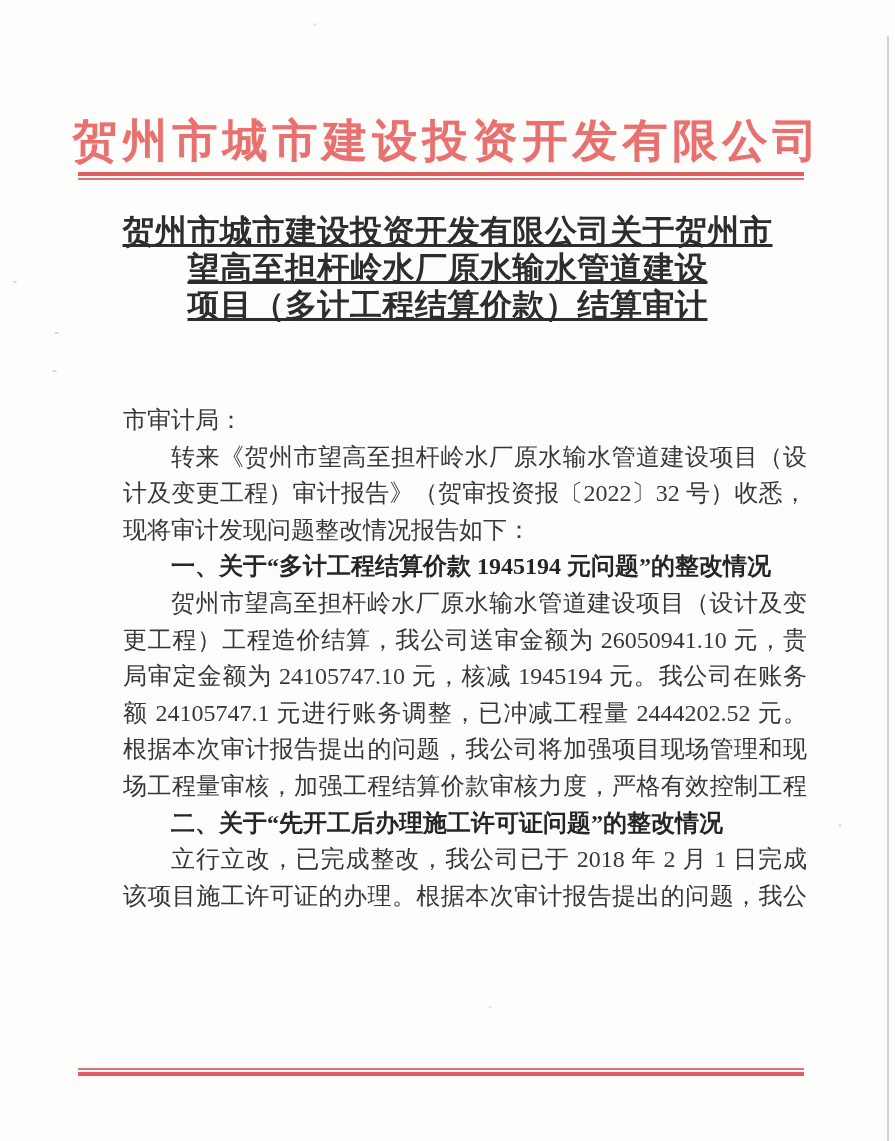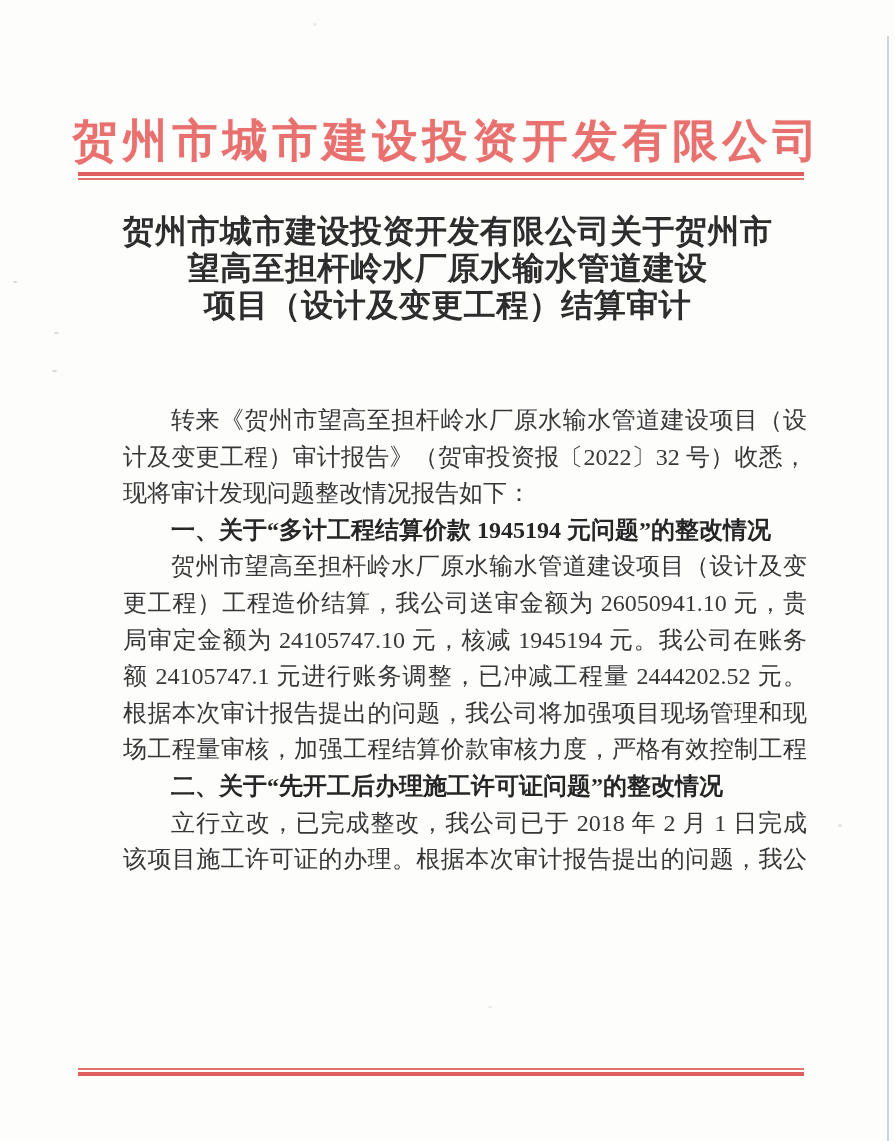--- a/index.html
+++ b/index.html
@@ -19,21 +19,21 @@
   
   .rule{position:absolute;left:78px;width:726px;background:#e05e5e;}
   .rh-thick{top:172px;height:4px;}
   .rh-thin{top:178px;height:2px;background:#e57272;}
   .rf-thin{top:1068px;height:2px;background:#e57272;}
   .rf-thick{top:1072px;height:4px;}
   
   .title-block{
     position:absolute;top:213px;left:0;width:100%;
     text-align:center;color:#2d2d2d;
-    font-size:32px;font-weight:700;line-height:37px;letter-spacing:0.5px;
+    font-size:32px;font-weight:700;line-height:37px;letter-spacing:0.5px;text-decoration:underline;
   }
   .title-line{white-space:nowrap;}
   
   .body-block{
     position:absolute;top:402px;left:123px;width:684px;
     color:#373737;font-size:24px;line-height:36.6px;
   }
   .bl{min-height:36.6px;}
   .bl.ind{text-indent:48px;}
   .bl.b{font-weight:700;color:#262626;}
@@ -58,24 +58,25 @@
 <div class="page">
 
   <div class="letterhead">贺州市城市建设投资开发有限公司</div>
 
   <div class="rule rh-thick"></div>
   <div class="rule rh-thin"></div>
 
   <div class="title-block">
     <div class="title-line">贺州市城市建设投资开发有限公司关于贺州市</div>
     <div class="title-line">望高至担杆岭水厂原水输水管道建设</div>
-    <div class="title-line">项目（设计及变更工程）结算审计</div>
+    <div class="title-line">项目（多计工程结算价款）结算审计</div>
   </div>
 
   <div class="body-block">
+    <div class="bl">市审计局：</div>
     <div class="bl ind j">转来《贺州市望高至担杆岭水厂原水输水管道建设项目（设</div>
     <div class="bl j">计及变更工程）审计报告》（贺审投资报〔2022〕32 号）收悉，</div>
     <div class="bl">现将审计发现问题整改情况报告如下：</div>
     <div class="bl ind b">一、关于“多计工程结算价款 1945194 元问题”的整改情况</div>
     <div class="bl ind j">贺州市望高至担杆岭水厂原水输水管道建设项目（设计及变</div>
     <div class="bl j">更工程）工程造价结算，我公司送审金额为 26050941.10 元，贵</div>
     <div class="bl j">局审定金额为 24105747.10 元，核减 1945194 元。我公司在账务</div>
     <div class="bl j">额 24105747.1 元进行账务调整，已冲减工程量 2444202.52 元。</div>
     <div class="bl j">根据本次审计报告提出的问题，我公司将加强项目现场管理和现</div>
     <div class="bl j">场工程量审核，加强工程结算价款审核力度，严格有效控制工程</div>

